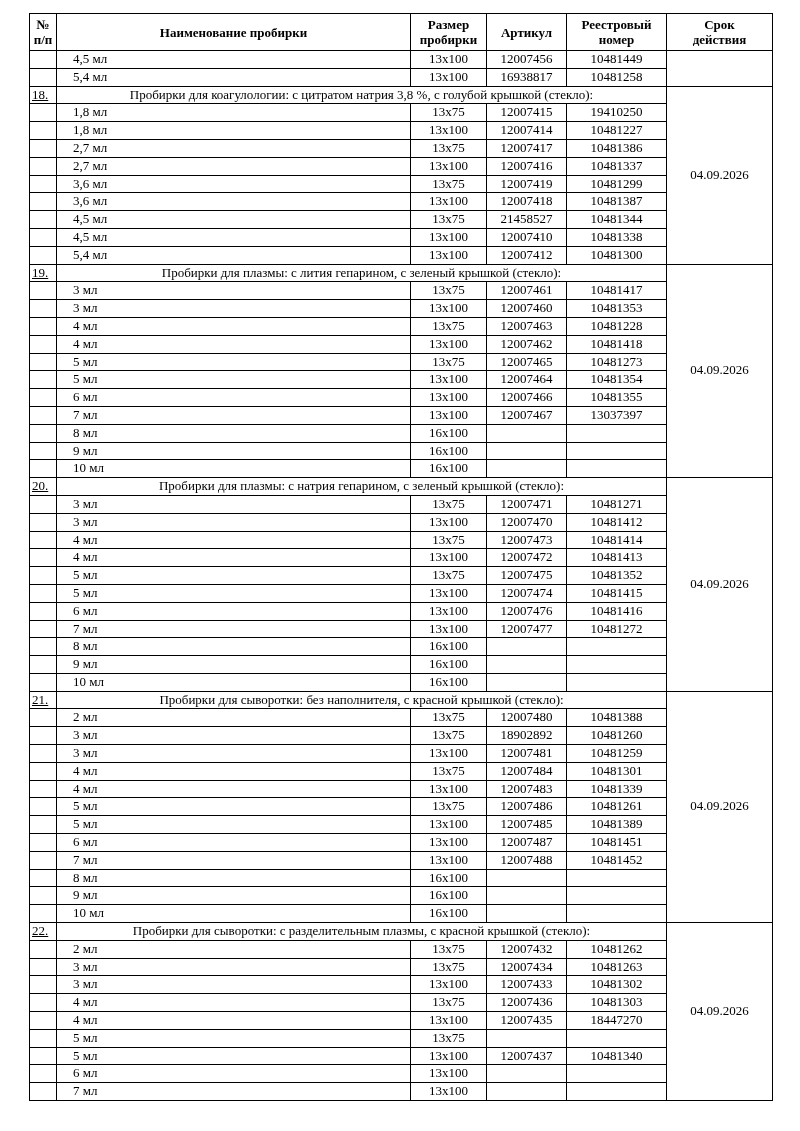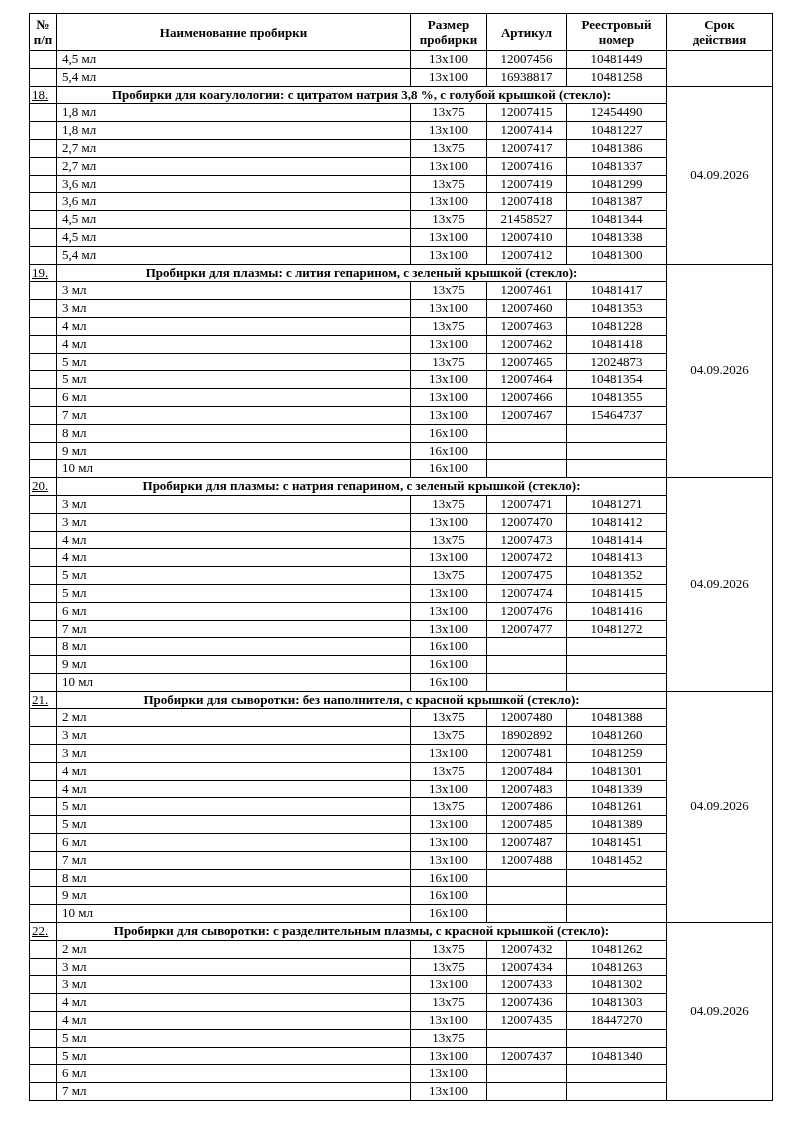--- a/index.html
+++ b/index.html
@@ -29,23 +29,23 @@
   }
   thead th {
     font-weight: bold;
     text-align: center;
     white-space: pre-line;
     line-height: 15px;
     padding: 3px 2px;
   }
   td { white-space: nowrap; }
   .num-cell { text-align: left; padding-left: 2px; text-decoration: underline; }
-  .name-cell { text-align: left; padding-left: 5px; }
+  .name-cell { text-align: left; padding-left: 16px; }
   .size-cell, .article-cell, .registry-cell { text-align: center; }
-  .section-title { text-align: center; font-weight: bold; white-space: normal; }
+  .section-title { text-align: center; font-weight: normal; white-space: normal; }
   .validity-cell { text-align: center; vertical-align: middle; }
 </style>
 </head>
 <body>
 
 <table>
   <colgroup>
     <col style="width:27px">
     <col style="width:354px">
     <col style="width:76px">
@@ -86,21 +86,21 @@
       <tr>
         <td class="num-cell">18.</td>
         <td class="section-title" colspan="4">Пробирки для коагулологии: с цитратом натрия 3,8 %, с голубой крышкой (стекло):</td>
         <td class="validity-cell" rowspan="10">04.09.2026</td>
       </tr>
       <tr>
         <td class="num-cell"></td>
         <td class="name-cell">1,8 мл</td>
         <td class="size-cell">13x75</td>
         <td class="article-cell">12007415</td>
-        <td class="registry-cell">12454490</td>
+        <td class="registry-cell">19410250</td>
       </tr>
       <tr>
         <td class="num-cell"></td>
         <td class="name-cell">1,8 мл</td>
         <td class="size-cell">13x100</td>
         <td class="article-cell">12007414</td>
         <td class="registry-cell">10481227</td>
       </tr>
       <tr>
         <td class="num-cell"></td>
@@ -182,42 +182,42 @@
         <td class="name-cell">4 мл</td>
         <td class="size-cell">13x100</td>
         <td class="article-cell">12007462</td>
         <td class="registry-cell">10481418</td>
       </tr>
       <tr>
         <td class="num-cell"></td>
         <td class="name-cell">5 мл</td>
         <td class="size-cell">13x75</td>
         <td class="article-cell">12007465</td>
-        <td class="registry-cell">12024873</td>
+        <td class="registry-cell">10481273</td>
       </tr>
       <tr>
         <td class="num-cell"></td>
         <td class="name-cell">5 мл</td>
         <td class="size-cell">13x100</td>
         <td class="article-cell">12007464</td>
         <td class="registry-cell">10481354</td>
       </tr>
       <tr>
         <td class="num-cell"></td>
         <td class="name-cell">6 мл</td>
         <td class="size-cell">13x100</td>
         <td class="article-cell">12007466</td>
         <td class="registry-cell">10481355</td>
       </tr>
       <tr>
         <td class="num-cell"></td>
         <td class="name-cell">7 мл</td>
         <td class="size-cell">13x100</td>
         <td class="article-cell">12007467</td>
-        <td class="registry-cell">15464737</td>
+        <td class="registry-cell">13037397</td>
       </tr>
       <tr>
         <td class="num-cell"></td>
         <td class="name-cell">8 мл</td>
         <td class="size-cell">16x100</td>
         <td class="article-cell"></td>
         <td class="registry-cell"></td>
       </tr>
       <tr>
         <td class="num-cell"></td>

